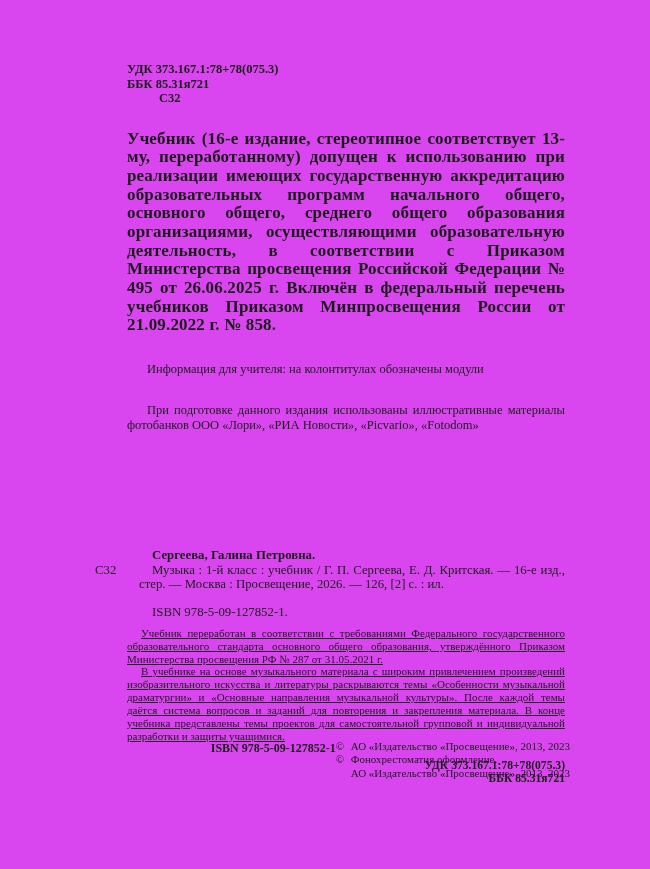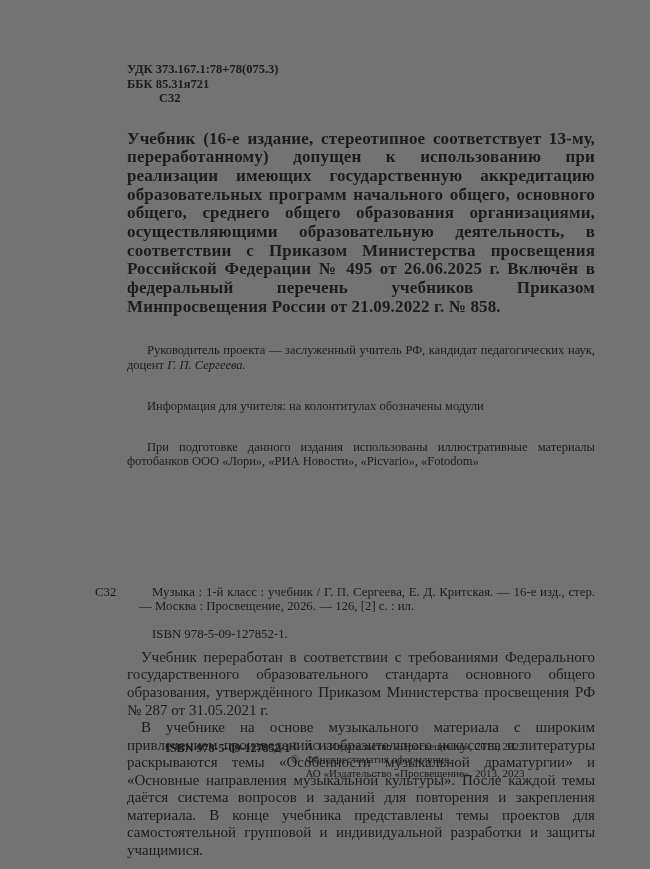--- a/index.html
+++ b/index.html
@@ -1,24 +1,24 @@
 <!DOCTYPE html>
 <html><head>
 <meta charset="utf-8">
 <style>
   * { margin: 0; padding: 0; box-sizing: border-box; }
   html, body { background: #ffffff; }
   .page {
     width: 650px;
     height: 869px;
-    background: #737373;
+    background: #d946ef;
     position: relative;
     font-family: "Liberation Serif", serif;
     color: #1c1c1c;
-    padding: 62px 55px 0 127px;
+    padding: 62px 85px 0 127px;
     overflow: hidden;
   }
   .header-block { font-weight: bold; font-size: 12.5px; line-height: 1.16; }
   .header-code { padding-left: 32px; }
 
   .approval {
     margin-top: 24px;
     font-weight: bold;
     font-size: 17px;
     line-height: 1.1;
@@ -57,40 +57,41 @@
     text-indent: 0;
   }
   .catalog-isbn {
     font-size: 12.8px;
     padding-left: 25px;
     line-height: 1.3;
     margin-top: 12px;
   }
   .annotation { margin-top: 6px; }
   .annotation p {
-    font-size: 15px;
+    font-size: 11px;
     line-height: 1.17;
     text-align: justify;
     text-indent: 14px;
+    text-decoration: underline;
   }
   .catalog-meta {
     margin-top: 16px;
     text-align: right;
     font-weight: bold;
     font-size: 11.6px;
     line-height: 1.2;
   }
 
   .footer {
     position: absolute;
     left: 120px;
     right: 80px;
     top: 740px;
     display: flex;
-    justify-content: center;
+    justify-content: flex-end;
     align-items: flex-start;
   }
   .footer-isbn {
     font-weight: bold;
     font-size: 12px;
     padding-top: 1px;
   }
   .copyright { font-size: 11px; line-height: 1.22; }
   .copyright-row { display: flex; }
   .copyright-row .mark { width: 15px; flex: 0 0 15px; }
@@ -102,27 +103,27 @@
 <div class="page">
 
   <div class="header-block">
     <div>УДК 373.167.1:78+78(075.3)</div>
     <div>ББК 85.31я721</div>
     <div class="header-code">С32</div>
   </div>
 
   <p class="approval">Учебник (16-е издание, стереотипное соответствует 13-му, переработанному) допущен к использованию при реализации имеющих государственную аккредитацию образовательных программ начального общего, основного общего, среднего общего образования организациями, осуществляющими образовательную деятельность, в соответствии с Приказом Министерства просвещения Российской Федерации № 495 от 26.06.2025 г. Включён в федеральный перечень учебников Приказом Минпросвещения России от 21.09.2022 г. № 858.</p>
 
-  <p class="para"><span>Руководитель проекта — заслуженный учитель РФ, кандидат педагогических наук, доцент </span><span class="italic-name">Г. П. Сергеева.</span></p>
 
   <p class="para">Информация для учителя: на колонтитулах обозначены модули</p>
 
   <p class="para">При подготовке данного издания использованы иллюстративные материалы фотобанков ООО «Лори», «РИА Новости», «Picvario», «Fotodom»</p>
 
   <div class="catalog">
+    <p class="catalog-author">Сергеева, Галина Петровна.</p>
 
     <div class="catalog-entry">
       <span class="code">С32</span>
       <span>Музыка : 1-й класс : учебник / Г. П. Сергеева, Е. Д. Критская. — 16-е изд., стер. — Москва : Просвещение, 2026. — 126, [2] с. : ил.</span>
     </div>
 
     <p class="catalog-isbn">ISBN 978-5-09-127852-1.</p>
 
     <div class="annotation">
       <p>Учебник переработан в соответствии с требованиями Федерального государственного образовательного стандарта основного общего образования, утверждённого Приказом Министерства просвещения РФ № 287 от 31.05.2021 г.</p>

